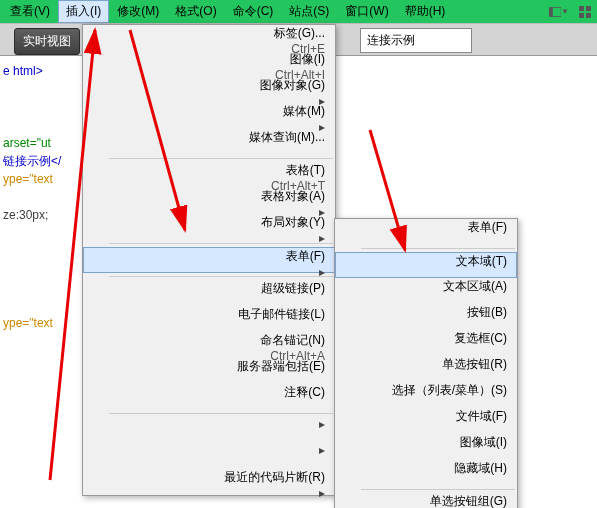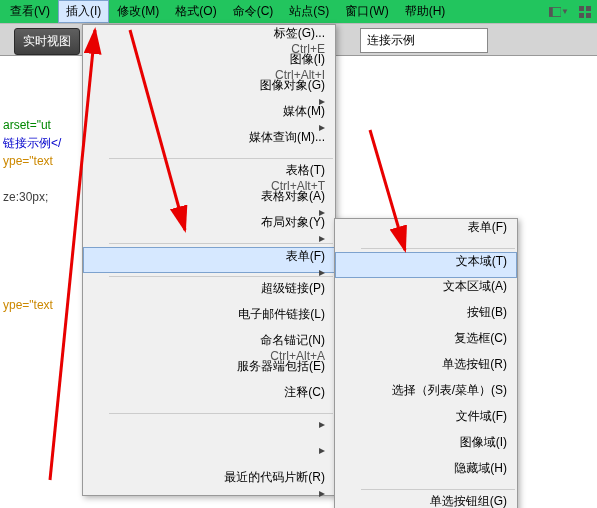--- a/index.html
+++ b/index.html
@@ -3,21 +3,21 @@
 <meta charset="utf-8">
 <style>
 *{box-sizing:border-box;margin:0;padding:0;font-family:"Microsoft YaHei","SimSun",sans-serif;font-size:12px;}
 body{background:#fff;width:597px;height:508px;overflow:hidden;position:relative;}
 .menubar{display:flex;align-items:center;background:#22c55e;border-bottom:1px solid #bbb;height:24px;padding:0 2px;}
 .menubar-item{padding:3px 8px;cursor:default;}
 .menubar-item.active{background:#d6e8ff;border:1px solid #7da2ce;padding:2px 7px;}
 .menubar-icon{width:20px;height:16px;display:inline-flex;align-items:center;justify-content:center;margin-left:6px;}
 .toolbar{background:#d4d4d4;height:32px;border-bottom:1px solid #999;position:relative;}
 .toolbar-btn{position:absolute;left:14px;top:4px;background:linear-gradient(#5f5f5f,#404040);color:#fff;padding:4px 8px;border:1px solid #2a2a2a;border-radius:3px;}
-.title-field{position:absolute;left:360px;top:4px;background:#fff;border:1px solid #888;padding:3px 6px;width:128px;}
+.title-field{position:absolute;left:360px;top:4px;background:#fff;border:1px solid #888;padding:3px 6px;width:112px;}
 .code-area{position:absolute;left:0;top:56px;width:82px;height:452px;background:#fff;font-family:Consolas,monospace;font-size:12px;line-height:18px;padding:6px 3px;overflow:hidden;white-space:nowrap;}
 .code-area span{display:block;}
 .kw{color:#0000cc;}
 .attr{color:#008800;}
 .str{color:#cc8800;}
 .val{color:#404040;}
 .dropdown{position:absolute;left:82px;top:24px;width:254px;background:#f0f0f0;border:1px solid #999;box-shadow:2px 2px 6px rgba(0,0,0,.3);}
 .menu-row{display:flex;align-items:flex-end;height:26px;padding:0 10px 0 28px;position:relative;cursor:default;flex-direction:column;}
 .menu-row.hover{background:#d6e8ff;border:1px solid #7da2ce;padding:0 9px 0 27px;}
 .menu-label{flex:1;}
@@ -56,20 +56,21 @@
       </svg>
     </div>
 </div>
 
 <div class="toolbar">
   <div class="toolbar-btn">实时视图</div>
   <div class="title-field">连接示例</div>
 </div>
 
 <div class="code-area">
+  <span class="kw">e html&gt;</span>
   <span>&nbsp;</span>
     <span>&nbsp;</span>
     <span>&nbsp;</span>
   <span class="attr">arset="ut</span>
   <span class="kw">链接示例&lt;/</span>
   <span class="str">ype="text</span>
   <span>&nbsp;</span>
   <span class="val">ze:30px;</span>
   <span>&nbsp;</span>
     <span>&nbsp;</span>

